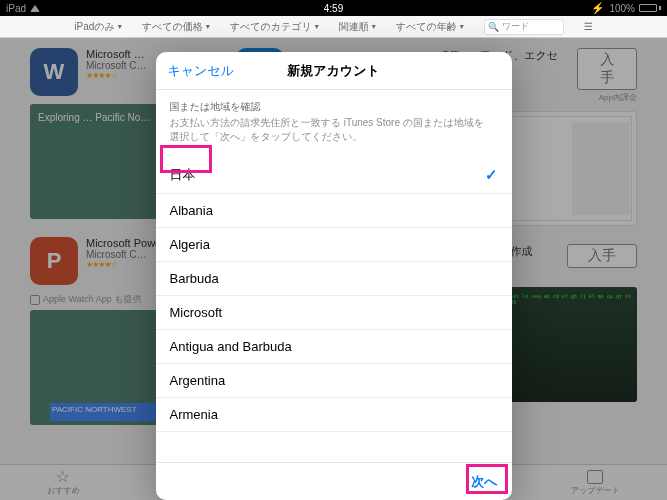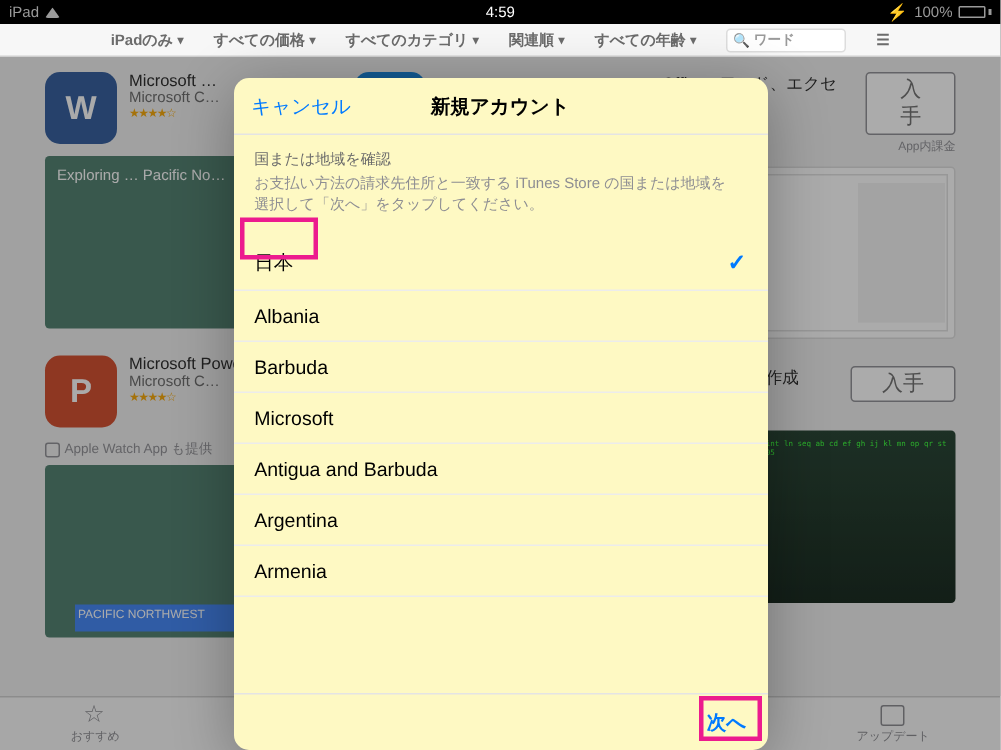--- a/index.html
+++ b/index.html
@@ -17,21 +17,21 @@
 .status-center { color: #fff; position: absolute; left: 50%; transform: translateX(-50%); }
 .battery { display: inline-flex; align-items: center; gap: 2px; }
 .battery-body { width: 18px; height: 8px; border: 1px solid #9a9a9a; border-radius: 1px; position: relative; }
 .battery-fill { background: #4cd964; height: 100%; width: 100%; }
 .battery-tip { width: 2px; height: 4px; background: #9a9a9a; }
 .wifi { width: 0; height: 0; border-left: 5px solid transparent; border-right: 5px solid transparent; border-bottom: 7px solid #9a9a9a; border-radius: 2px; }
 
 .filter-bar {
   height: 22px; background: #f7f7f7; border-bottom: 1px solid #cfcfcf;
   display: flex; align-items: center; justify-content: center; gap: 20px;
-  font-size: 10px; color: #6b6b6b; font-weight: bold;
+  font-size: 10px; color: #6b6b6b;
 }
 .filter-item { display: flex; align-items: center; gap: 3px; }
 .chev { font-size: 8px; }
 .search-box {
   width: 80px; height: 16px; background: #fff; border: 1px solid #ddd;
   border-radius: 3px; font-size: 9px; color: #9a9a9a; padding-left: 4px;
   display: flex; align-items: center; gap: 2px;
 }
 .list-btn { color: #6b6b6b; display:flex; align-items:center; }
 
@@ -68,21 +68,21 @@
 .tab-icon { width:16px; height:14px; border:1.5px solid #8e8e93; border-radius:2px; }
 .tab-icon.star { border:none; font-size:16px; line-height:14px; }
 
 .overlay {
   position: absolute; top: 38px; left: 0; right: 0; bottom: 0;
   background: rgba(0,0,0,0.32);
 }
 
 .modal {
   position: absolute; left: 50%; transform: translateX(-50%);
-  top: 52px; width: 356px; height: 448px; background: #fef9c3;
+  top: 52px; width: 356px; height: 448px; background: #ffffff;
   border-radius: 10px; overflow: hidden; display: flex; flex-direction: column;
   box-shadow: 0 8px 40px rgba(0,0,0,0.3);
 }
 .modal-header {
   height: 38px; display: flex; align-items: center; justify-content: center;
   border-bottom: 1px solid #e4e4e4; position: relative; font-size: 13px; font-weight: 600;
 }
 .cancel-btn { position: absolute; left: 12px; color: #007aff; font-size: 13px; font-weight: 400; }
 .instruction { padding: 10px 18px 12px 14px; font-size: 10px; color: #8e8e93; line-height: 1.45; }
 .inst-title { color: #6b6b6b; margin-bottom: 1px; }
@@ -263,20 +263,23 @@
   </div>
   <div class="country-list">
     <div class="country-item">
       <span>日本</span>
       <span class="checkmark">✓</span>
     </div>
     <div class="country-item">
         <span>Albania</span>
       </div>
     <div class="country-item">
+        <span>Algeria</span>
+      </div>
+    <div class="country-item">
         <span>Barbuda</span>
       </div>
     <div class="country-item">
         <span>Microsoft</span>
       </div>
     <div class="country-item">
         <span>Antigua and Barbuda</span>
       </div>
     <div class="country-item">
         <span>Argentina</span>

